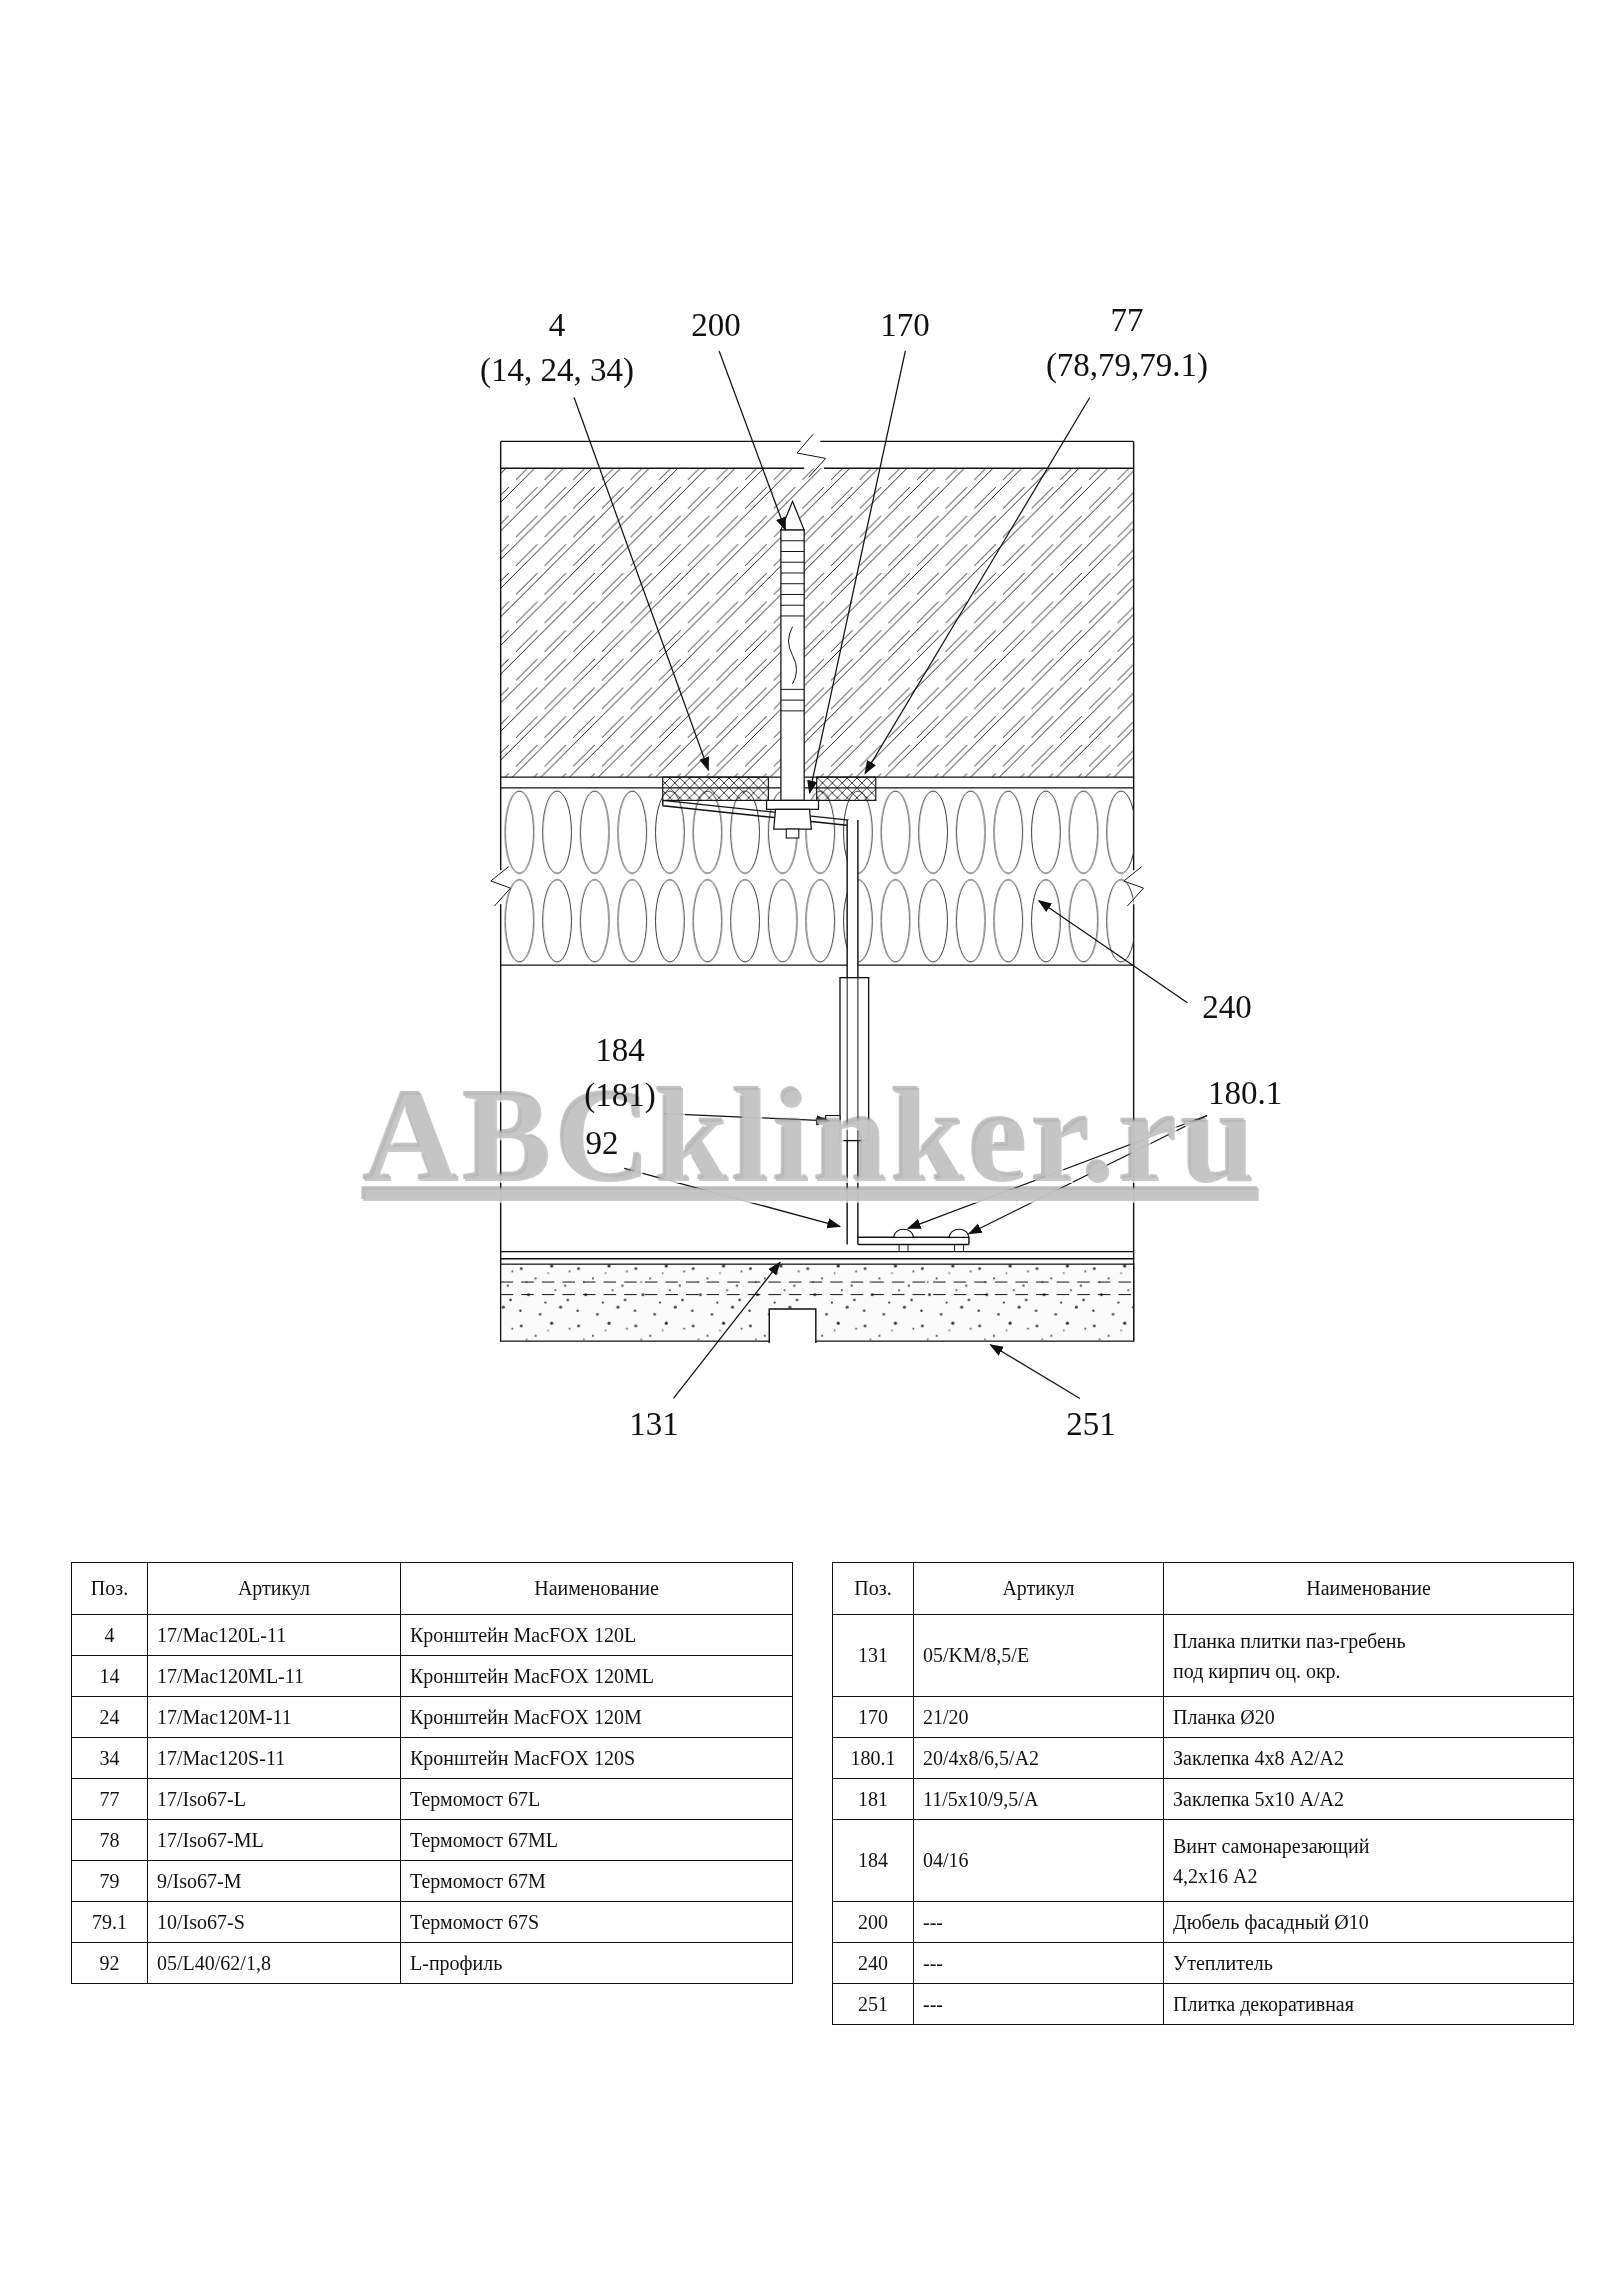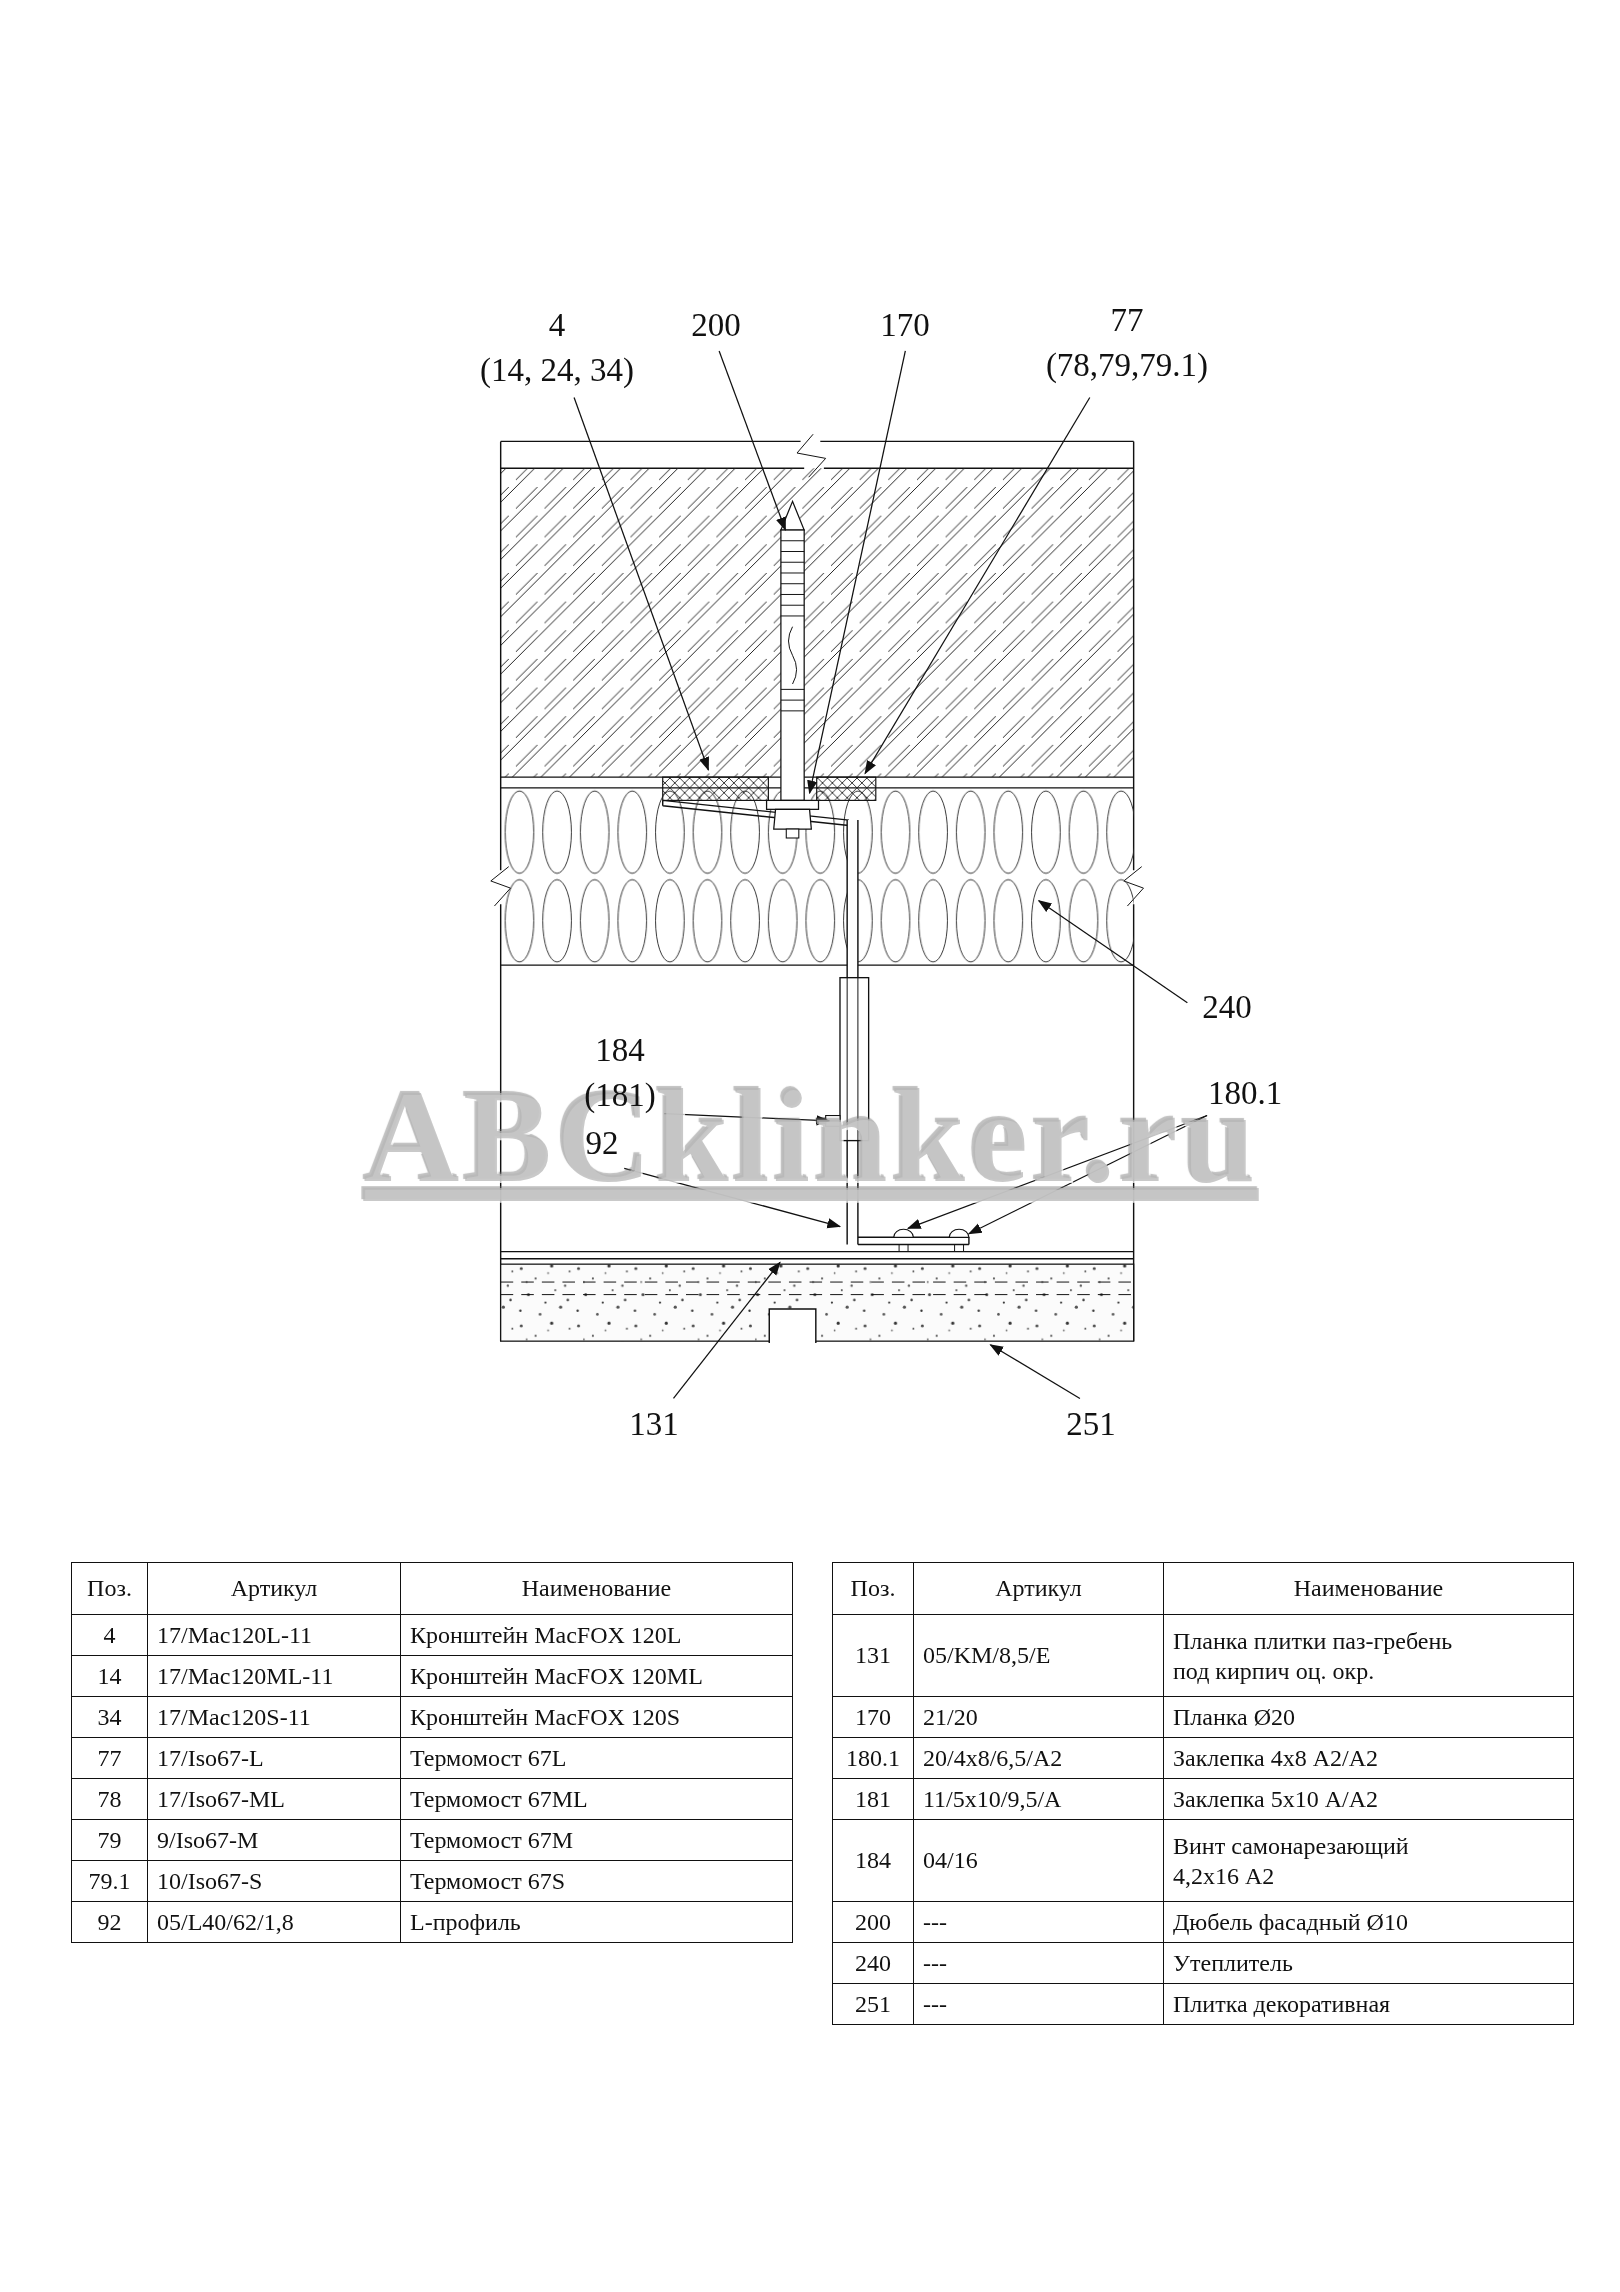--- a/index.html
+++ b/index.html
@@ -22,21 +22,21 @@
     position: absolute; left: 811px; top: 1136px; transform: translate(-50%,-50%);
     font-size: 133px; font-weight: bold; letter-spacing: 3.6px; white-space: nowrap;
     color: rgba(183,183,183,0.75);
     text-shadow: 1.8px 1.8px 0 rgba(255,255,255,0.75), -1.8px -1.8px 0.9px rgba(115,115,115,0.45);
     pointer-events: none;
     text-decoration: underline;
   }
 
   .ptable {
     position: absolute; border-collapse: collapse; table-layout: fixed;
-    font-size: 24px; background:#fff;
+    font-size: 20px; background:#fff;
   }
   .ptable th, .ptable td { border: 1.4px solid #111; padding: 1.8px 9px; vertical-align: middle; overflow: hidden; }
   .ptable th { font-weight: normal; text-align: center; height: 52px; }
   .ptable td { height: 41px; }
   .ptable tr.tall td { height: 82px; }
   .c-pos { text-align: center; padding: 1.8px 3.6px; }
   .c-art { text-align: left; }
   .c-name { text-align: left; white-space: pre-line; line-height: 30px; }
   #tableLeft  { left: 71px;  top: 1562px; width: 722px; }
   #tableRight { left: 832px; top: 1562px; width: 742px; }
@@ -220,20 +220,25 @@
         <td class="c-pos">4</td>
         <td class="c-art">17/Mac120L-11</td>
         <td class="c-name">Кронштейн MacFOX 120L</td>
       </tr>
       <tr>
         <td class="c-pos">14</td>
         <td class="c-art">17/Mac120ML-11</td>
         <td class="c-name">Кронштейн MacFOX 120ML</td>
       </tr>
       <tr>
+        <td class="c-pos">24</td>
+        <td class="c-art">17/Mac120M-11</td>
+        <td class="c-name">Кронштейн MacFOX 120M</td>
+      </tr>
+      <tr>
         <td class="c-pos">34</td>
         <td class="c-art">17/Mac120S-11</td>
         <td class="c-name">Кронштейн MacFOX 120S</td>
       </tr>
       <tr>
         <td class="c-pos">77</td>
         <td class="c-art">17/Iso67-L</td>
         <td class="c-name">Термомост 67L</td>
       </tr>
       <tr>

